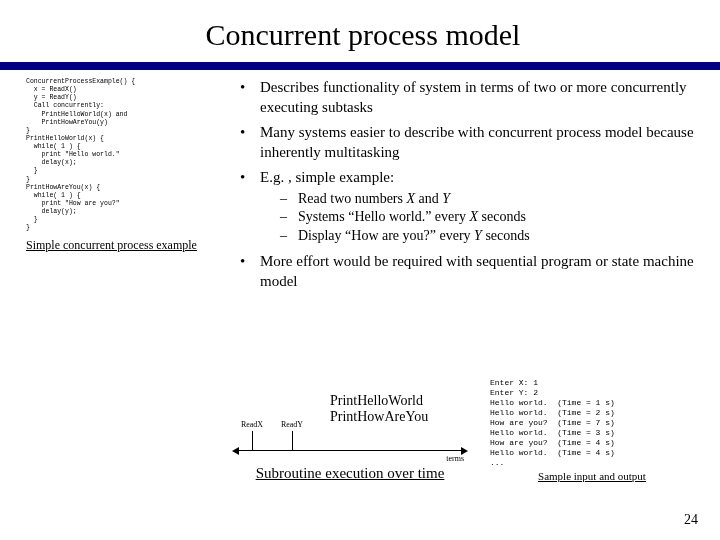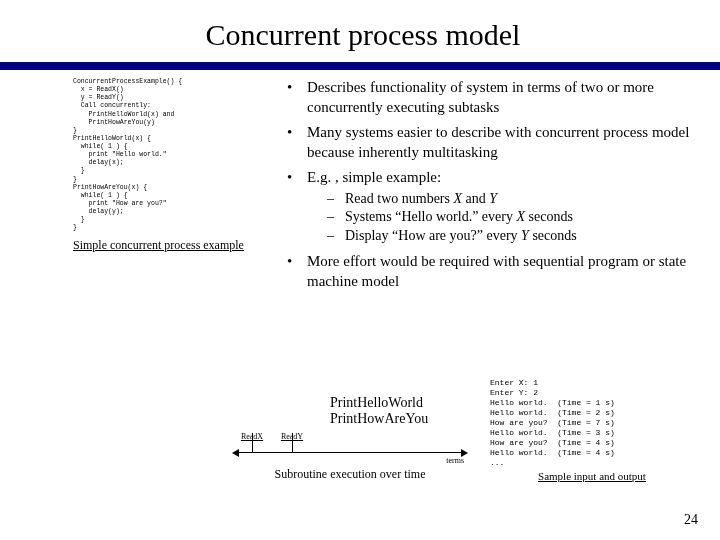--- a/index.html
+++ b/index.html
@@ -34,21 +34,20 @@
   }
   .content {
     display: flex;
     gap: 8px;
   }
   .left-col {
     width: 200px;
     flex: none;
     font-size: 6.5px;
     line-height: 1.25;
-    margin-left: 47px;
   }
   .right-col {
     flex: 1;
     font-size: 15px;
   }
   .code-block {
     font-family: "Courier New", monospace;
     font-size: 6.5px;
     white-space: pre;
     line-height: 1.25;
@@ -133,37 +132,37 @@
   .axis::after  { right: -2px; border-left: 7px solid #000; }
   .tick {
     position: absolute;
     bottom: 12px;
     width: 1px;
     height: 20px;
     background: #000;
   }
   .tick-label {
     position: absolute;
-    bottom: 24px;
+    bottom: 34px;
     font-size: 8px;
     font-family: "Times New Roman", serif;
     transform: translateX(-50%);
     white-space: nowrap;
-    text-decoration: underline;
   }
   .right-label {
     position: absolute;
     font-size: 14px;
     left: 100px;
     white-space: nowrap;
     text-align: center;
   }
   .tl-caption {
     text-align: center;
-    font-size: 12px;
+    font-size: 15px;
+    text-decoration: underline;
     margin-top: 2px;
   }
   .time-label {
     position: absolute;
     right: 6px;
     bottom: 0;
     font-size: 8px;
   }
   .output-wrap {
     flex: 1;

